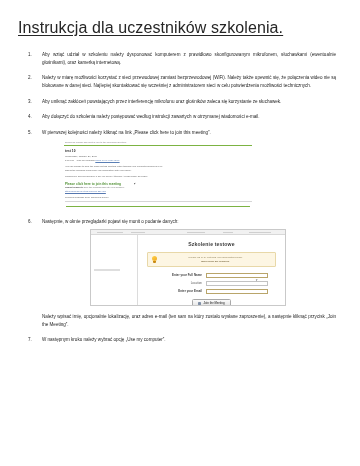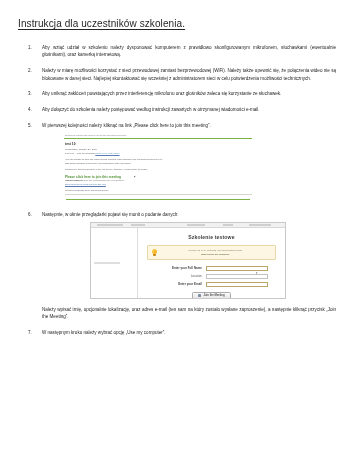--- a/index.html
+++ b/index.html
@@ -13,21 +13,21 @@
   }
   .page{
     position:relative;
     width:360px;height:466px;
     box-sizing:border-box;
     padding:18px 14px 0 18px;
   }
 
   
   .doc-title{
-    font-size:10px;
+    font-size:16px;
     font-weight:400;
     color:#262626;
     text-decoration:underline;
     text-underline-offset:2px;
     letter-spacing:.1px;
     margin:0 0 14px 0;
     line-height:1.2;
   }
 
   

